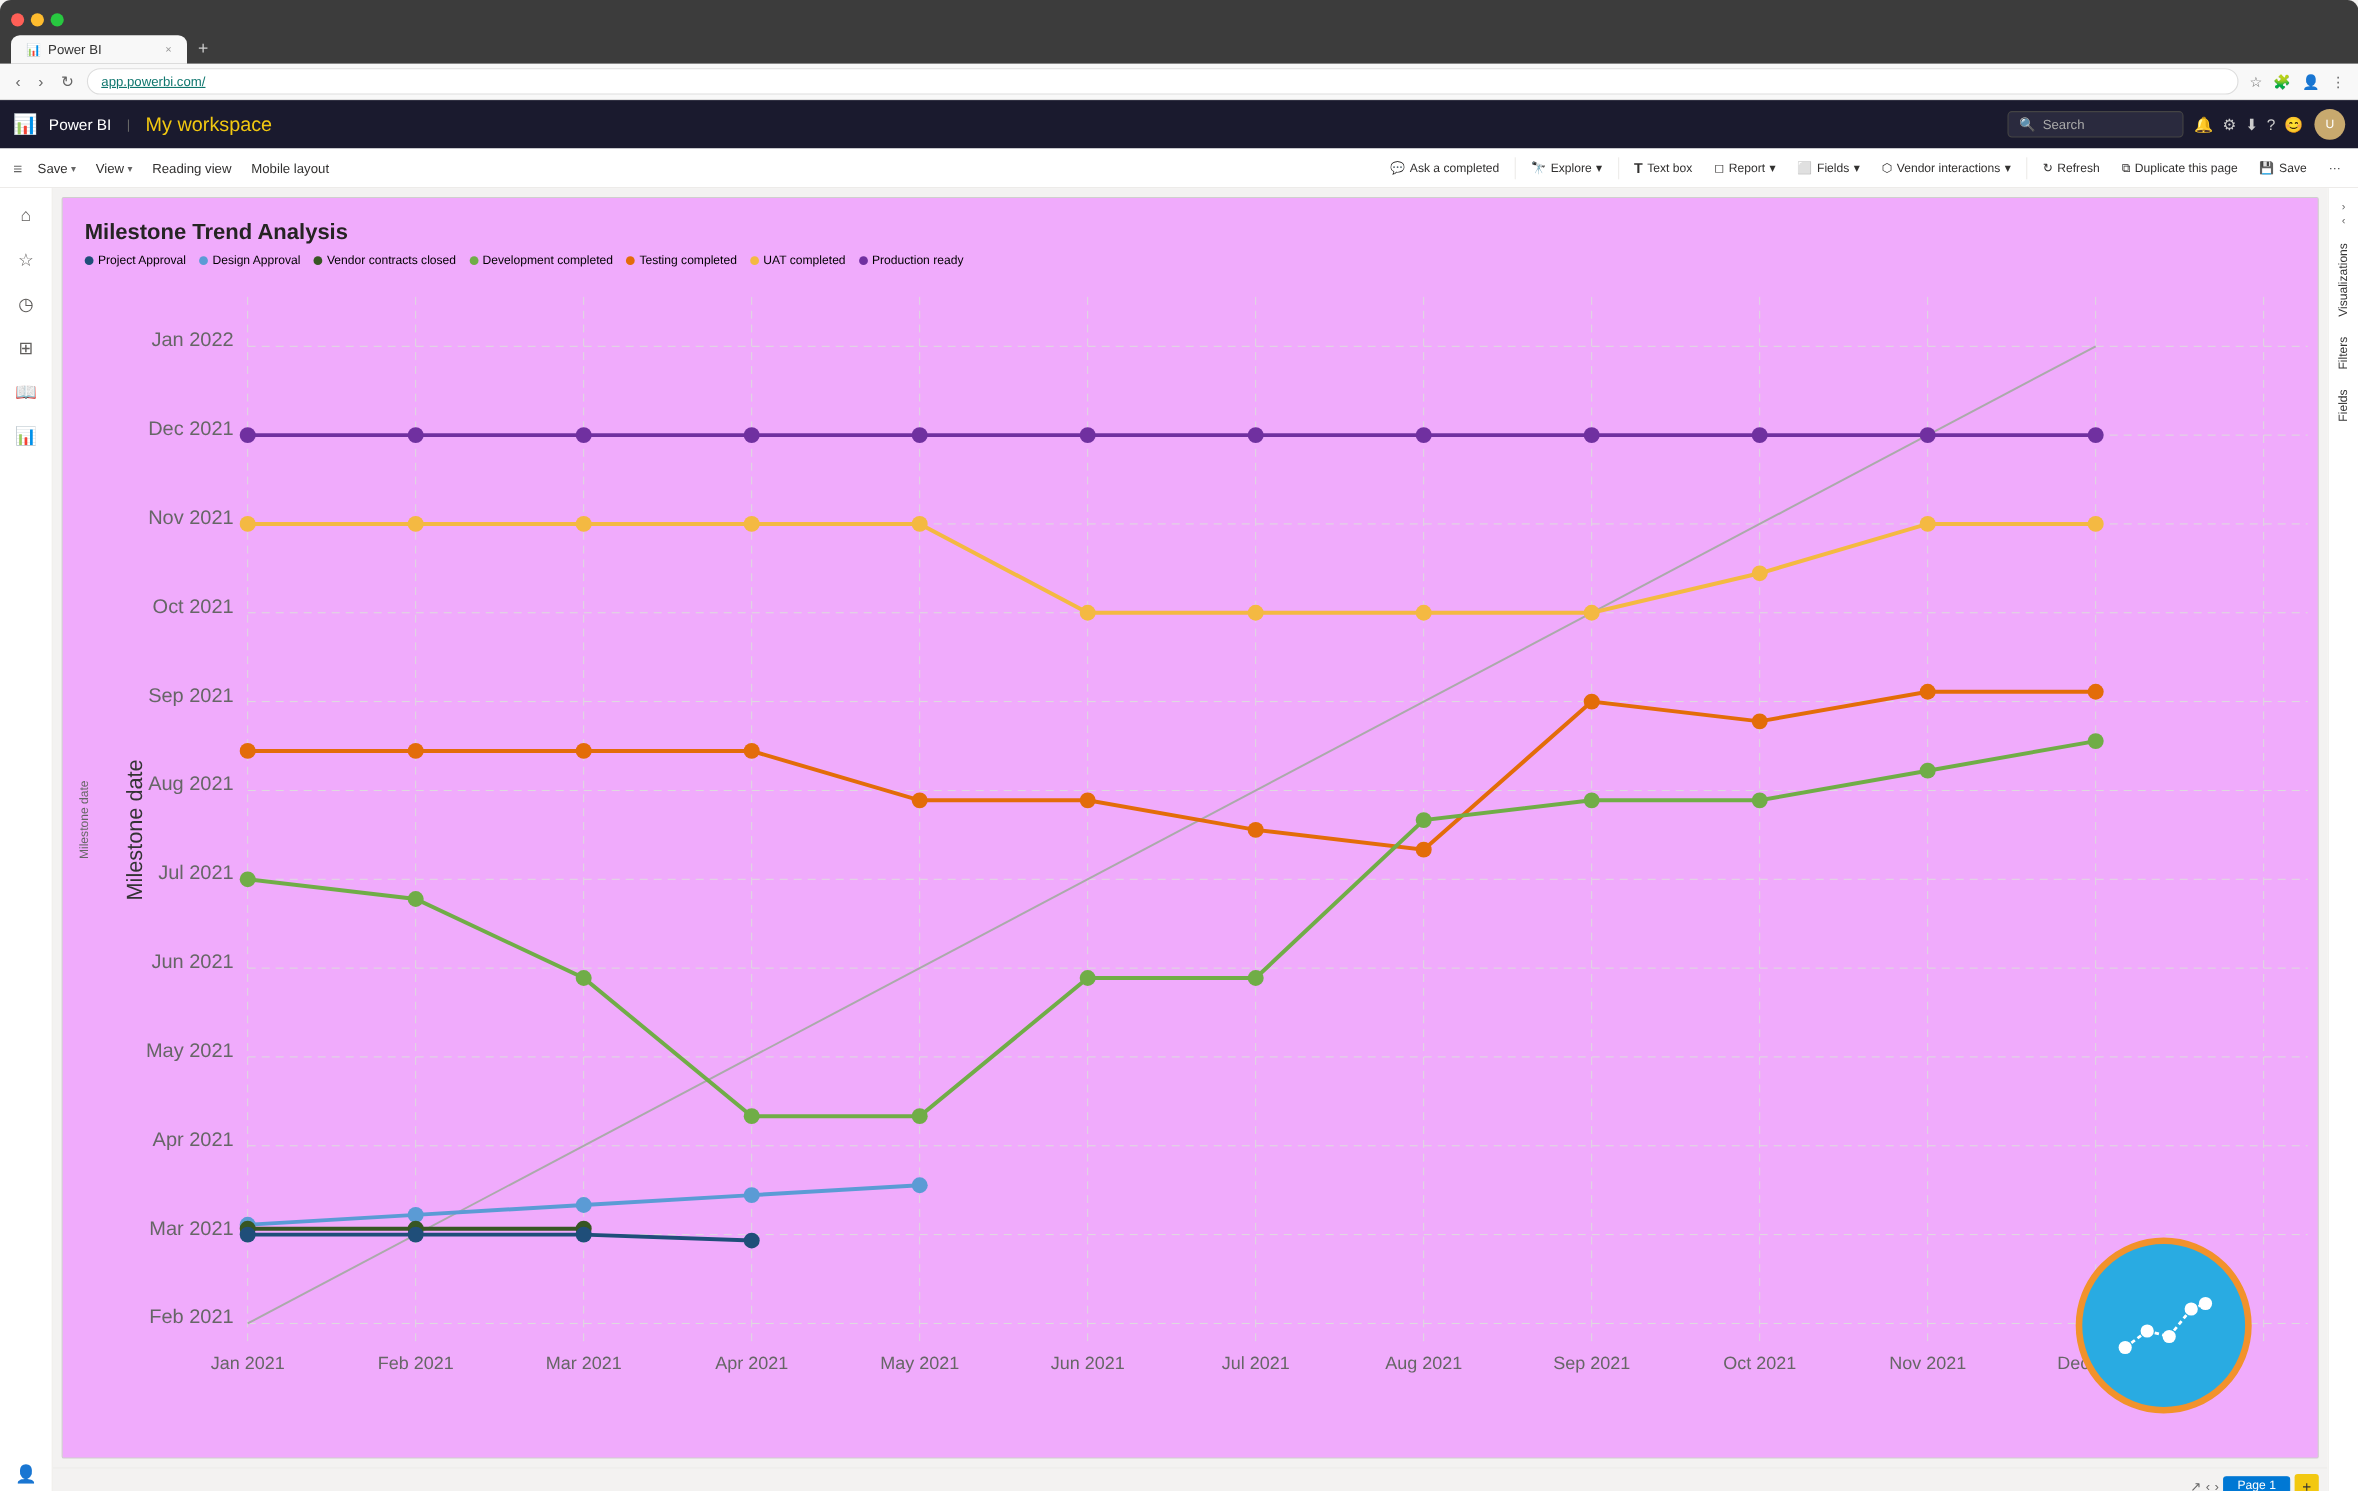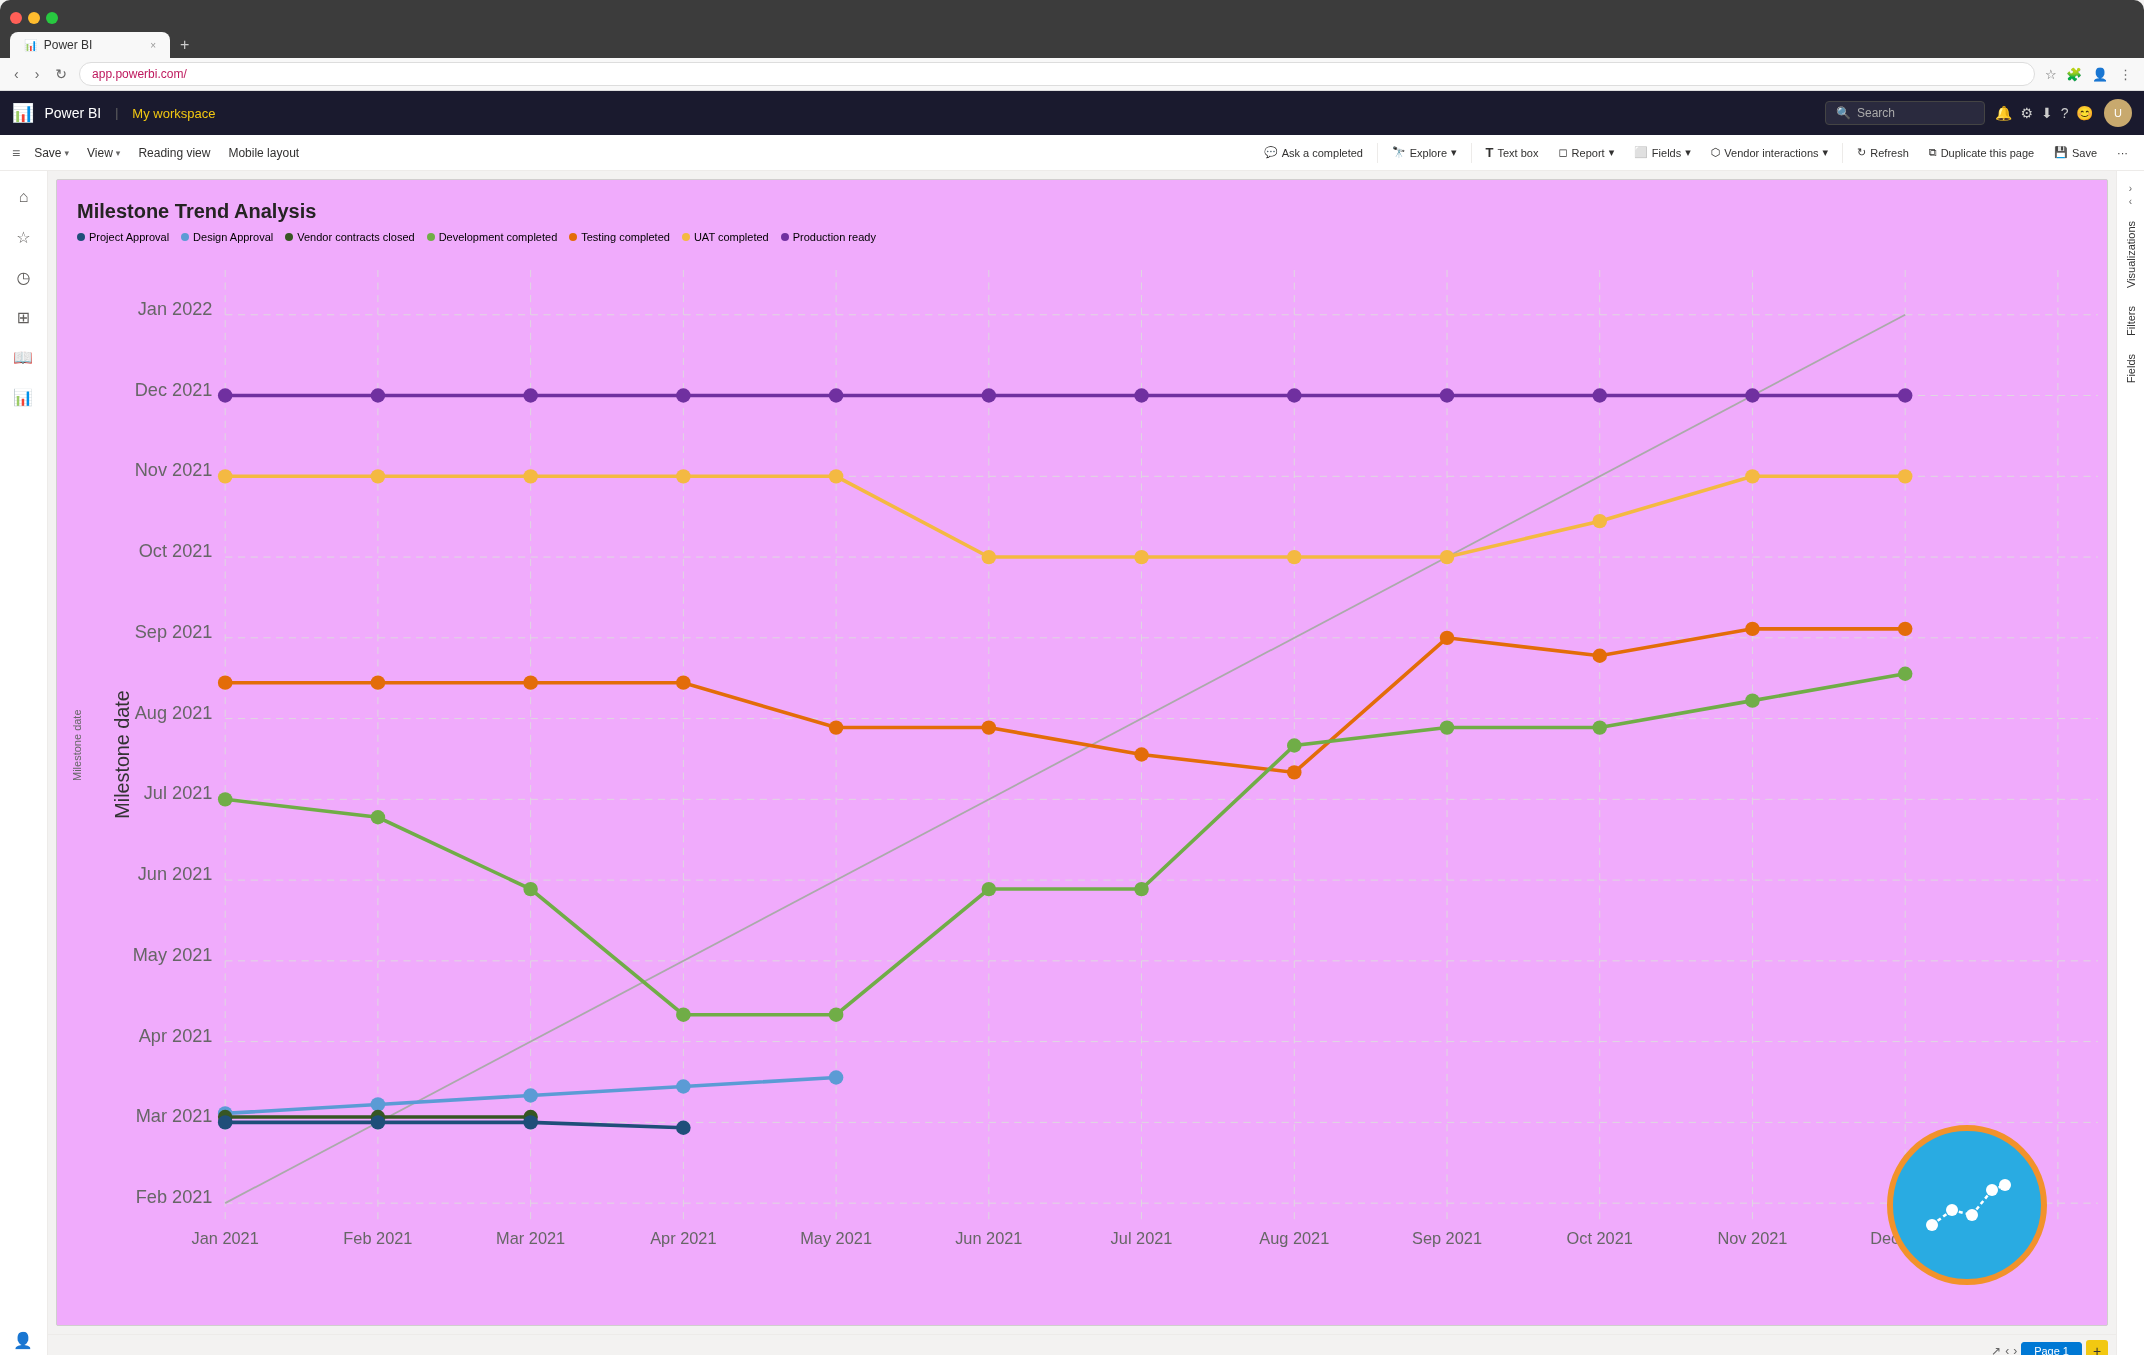--- a/index.html
+++ b/index.html
@@ -54,21 +54,21 @@
       background: #fff;
       border: 1px solid #ddd;
       border-radius: 20px;
       padding: 4px 12px;
       font-size: 12px;
       color: #333;
       display: flex;
       align-items: center;
       gap: 4px;
     }
-    .address-bar span { color: #be185d; }
+    .address-bar span { color: #0f766e; text-decoration: underline; }
     .browser-actions { display: flex; gap: 6px; align-items: center; }
     .browser-action-btn { background: none; border: none; color: #666; cursor: pointer; font-size: 13px; padding: 2px; }
 
     
     .app-wrapper {
       background: #fff;
       display: flex;
       flex-direction: column;
       height: calc(100vh - 80px);
       min-height: 900px;
@@ -78,21 +78,21 @@
     .pbi-topbar {
       background: #1a1a2e;
       display: flex;
       align-items: center;
       padding: 0 12px;
       height: 44px;
       gap: 10px;
     }
     .pbi-logo { color: #f2c811; font-size: 18px; font-weight: bold; }
     .pbi-brand { color: #fff; font-size: 14px; }
-    .pbi-workspace { color: #f2c811; font-size: 13px; cursor: pointer; }
+    .pbi-workspace { color: #f2c811; font-size: 18px; cursor: pointer; }
     .pbi-search-box {
       margin-left: auto;
       background: #2a2a3e;
       border: 1px solid #444;
       border-radius: 4px;
       padding: 4px 10px;
       color: #ccc;
       font-size: 12px;
       display: flex;
       align-items: center;

